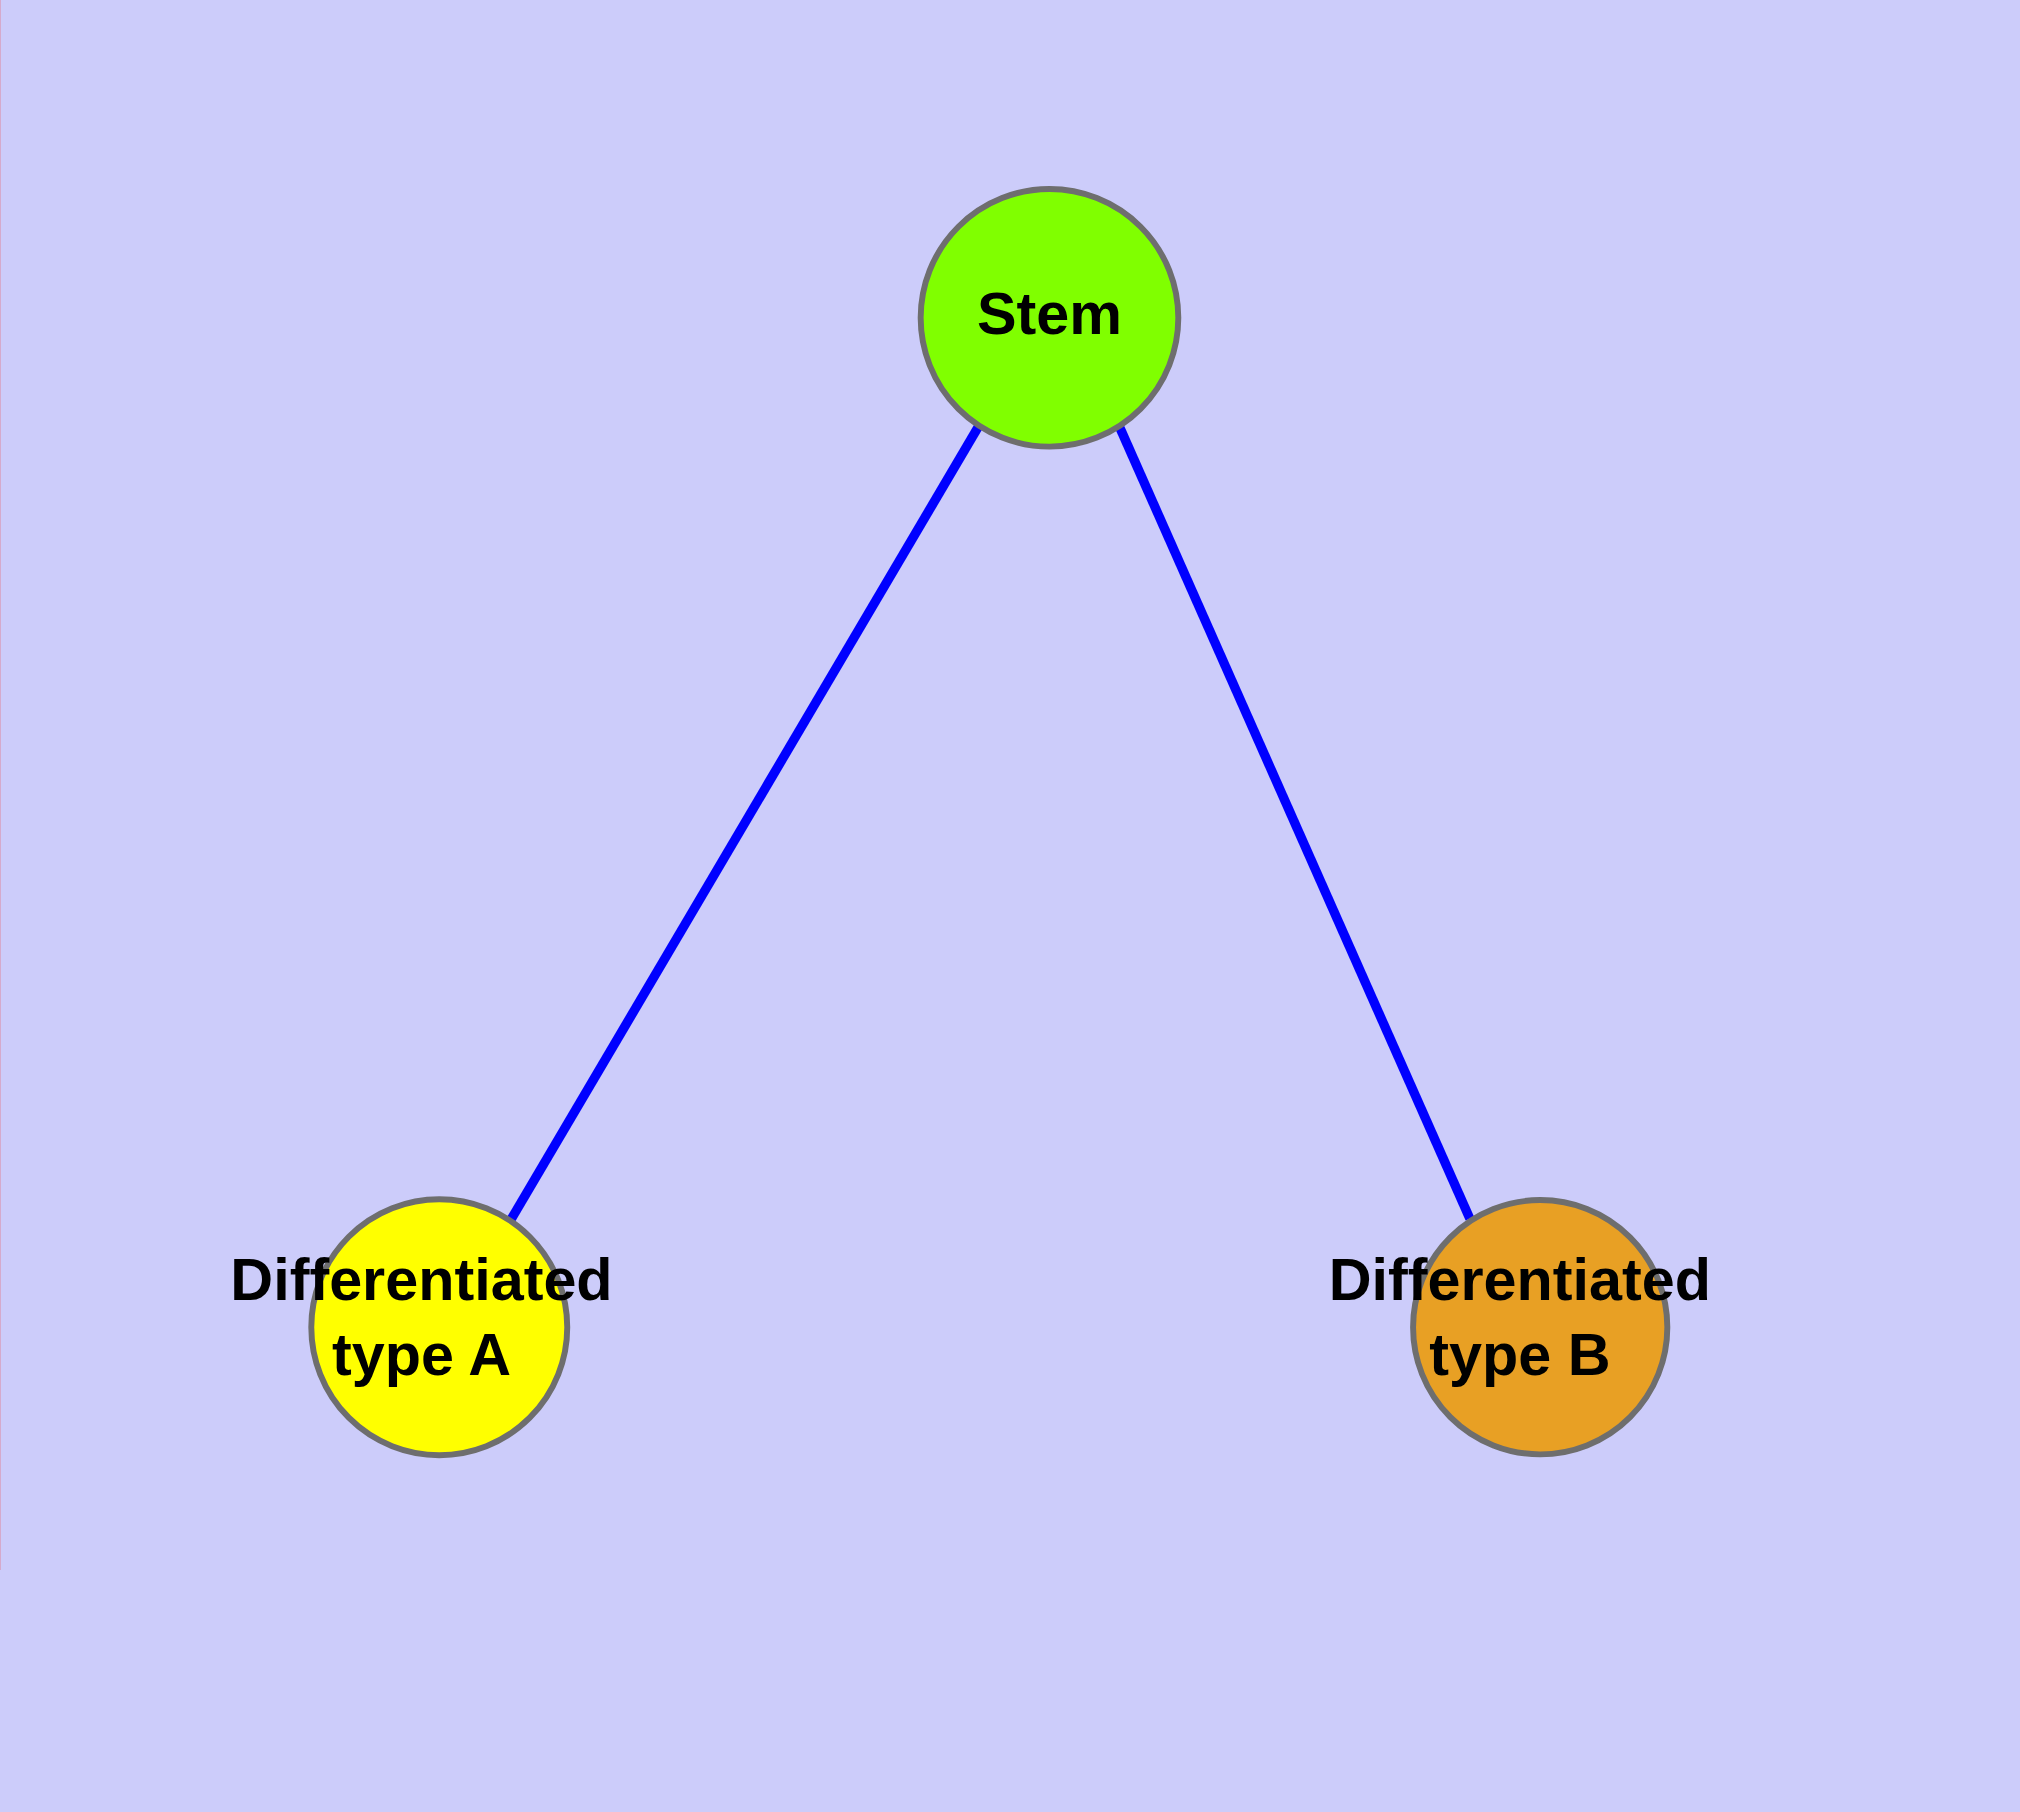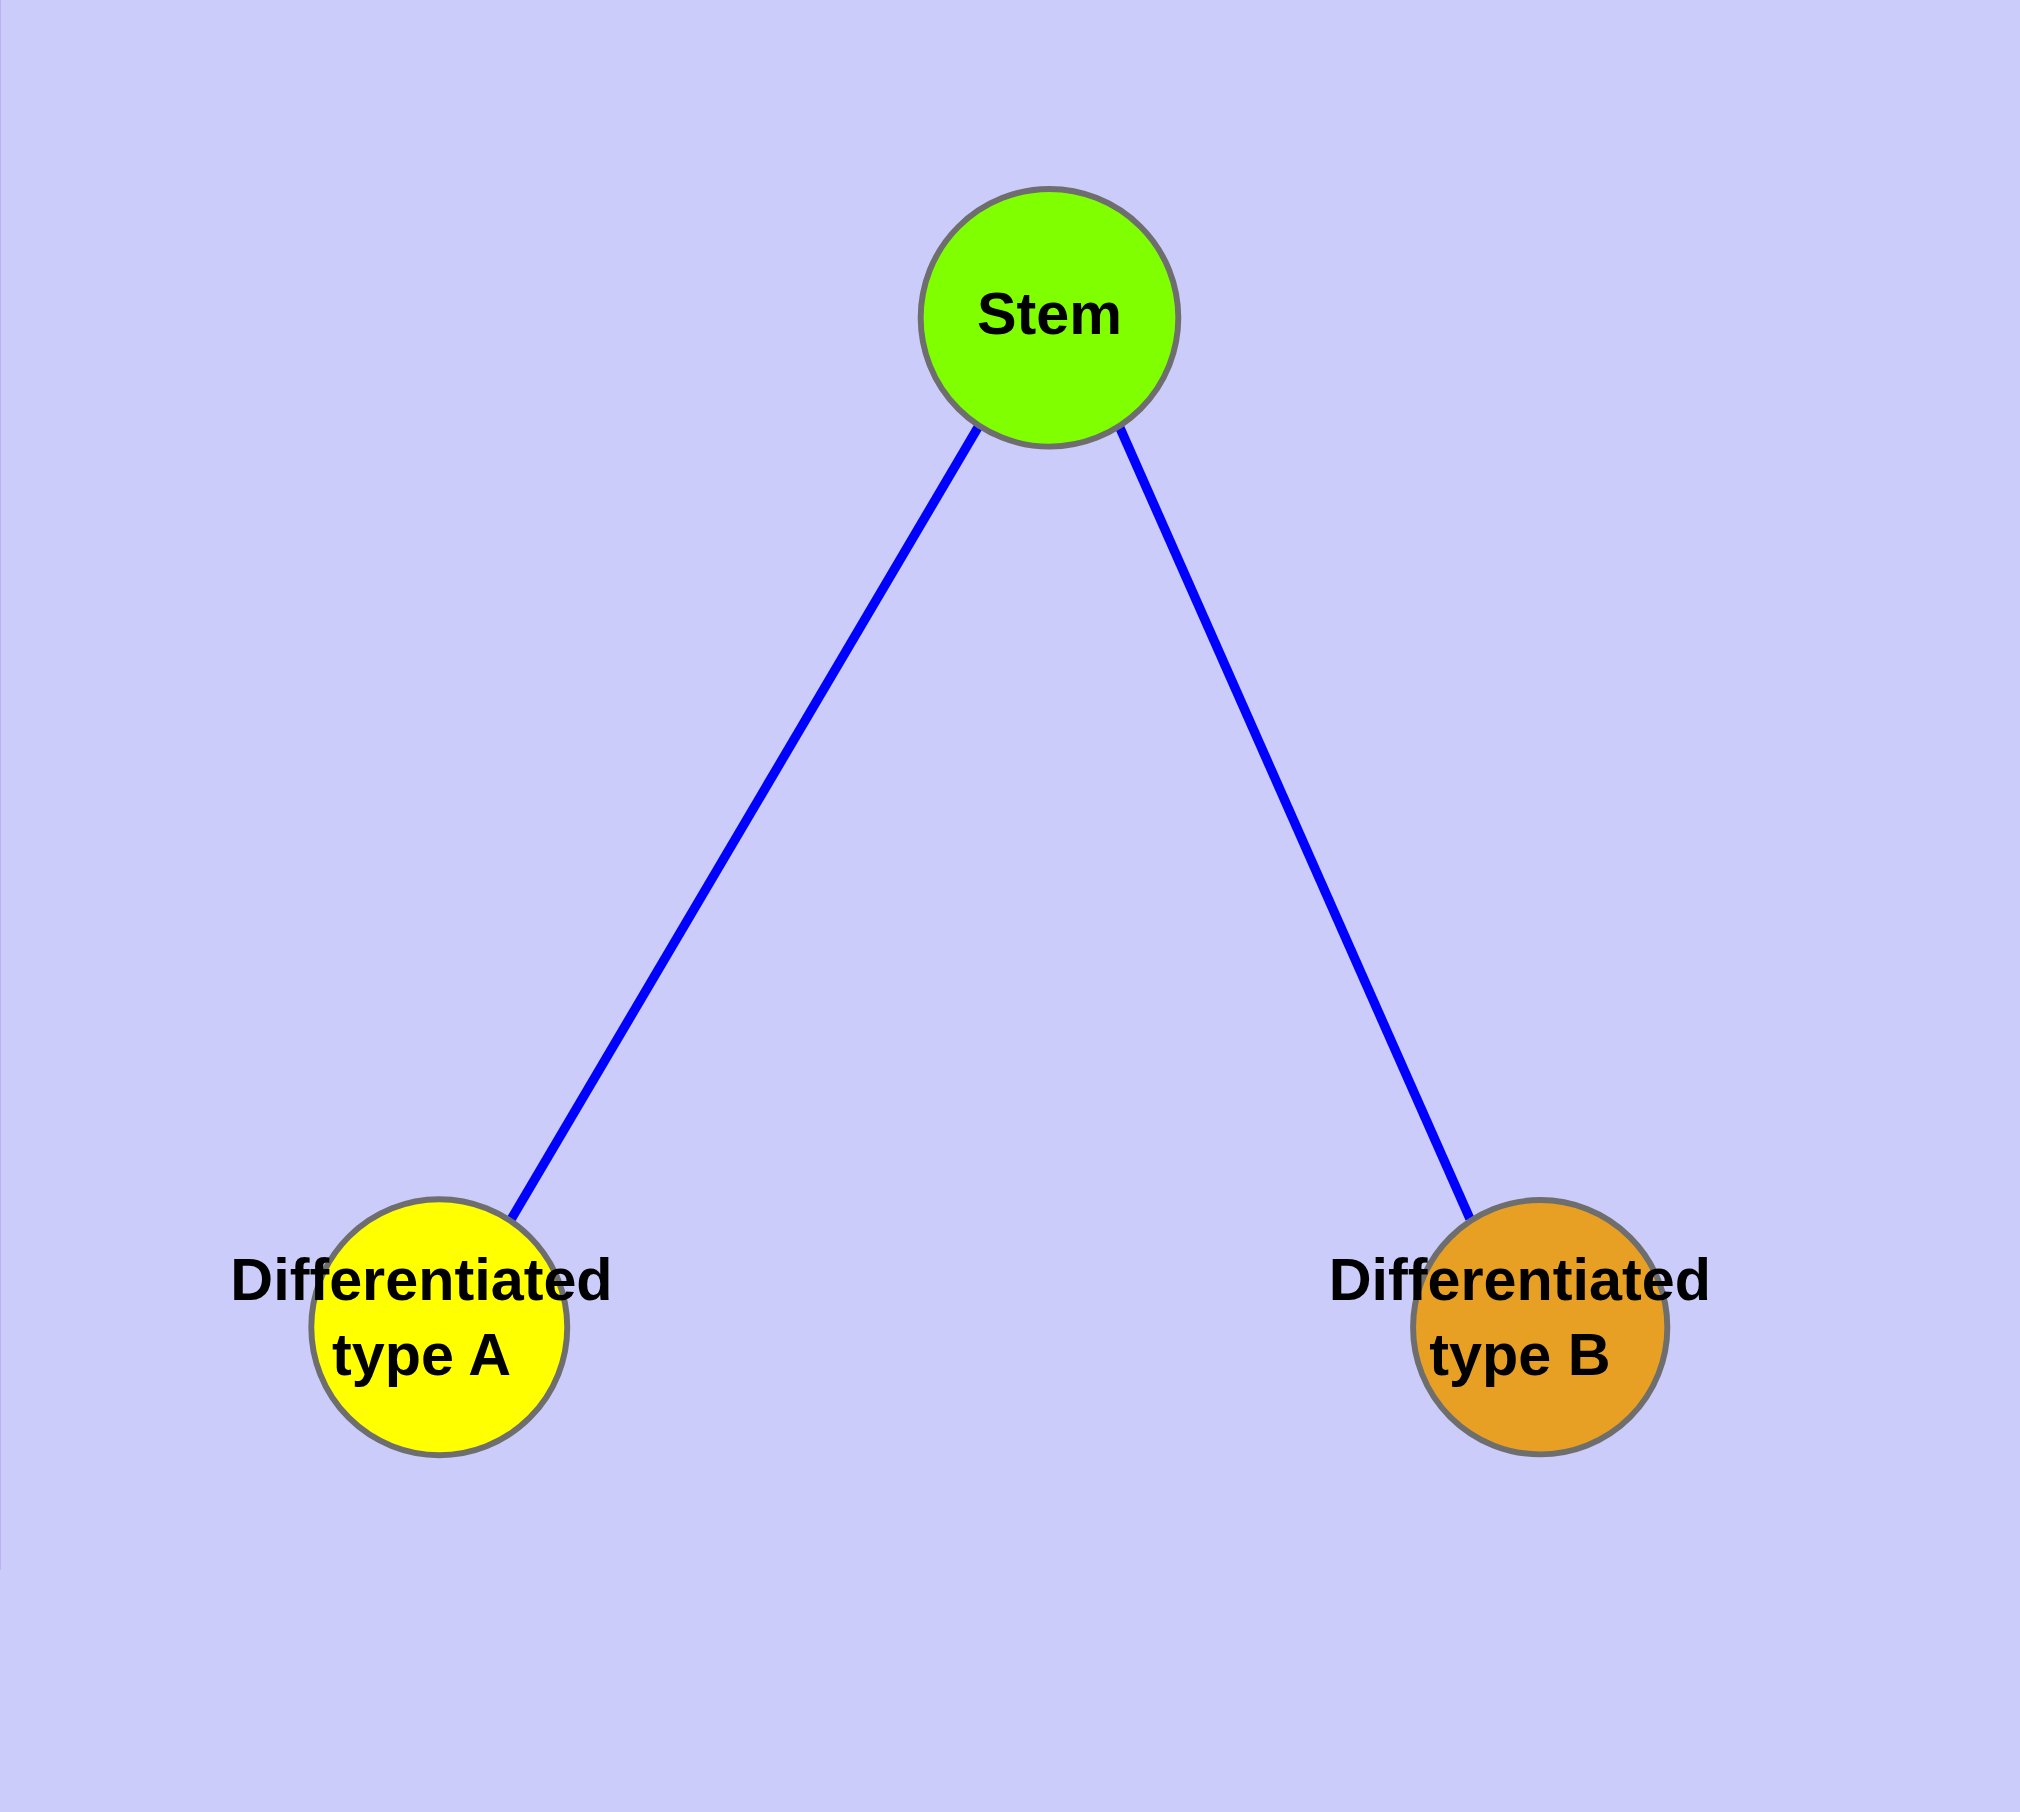--- a/index.html
+++ b/index.html
@@ -8,21 +8,21 @@
     padding: 0;
     background: #ccccfa;
   }
   body {
     font-family: "Liberation Sans", sans-serif;
   }
   #stage {
     position: relative;
     width: 2021px;
     height: 1570px;
-    background: #8b5cf6;
+    background: #ef4444;
     overflow: hidden;
   }
   #graph-svg {
     position: absolute;
     left: 0;
     top: 0;
     width: 2021px;
     height: 1812px;
     display: block;
   }

